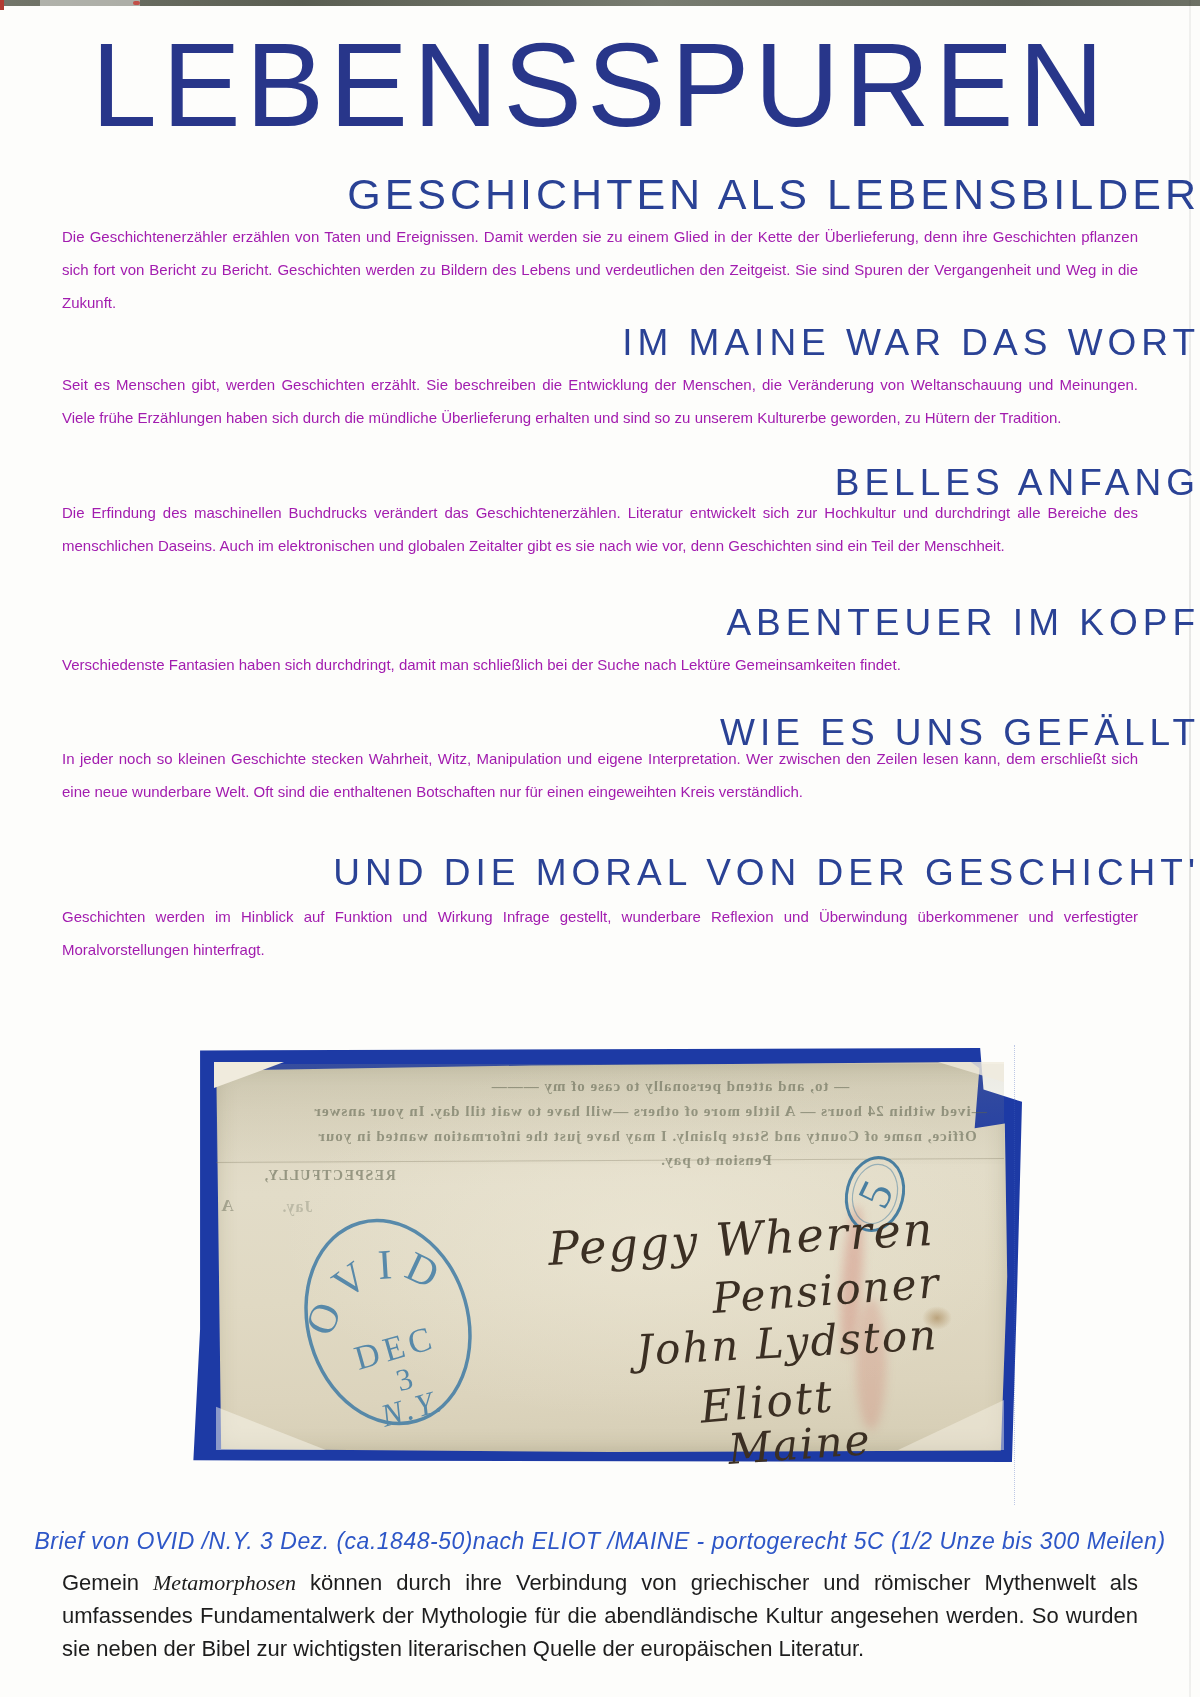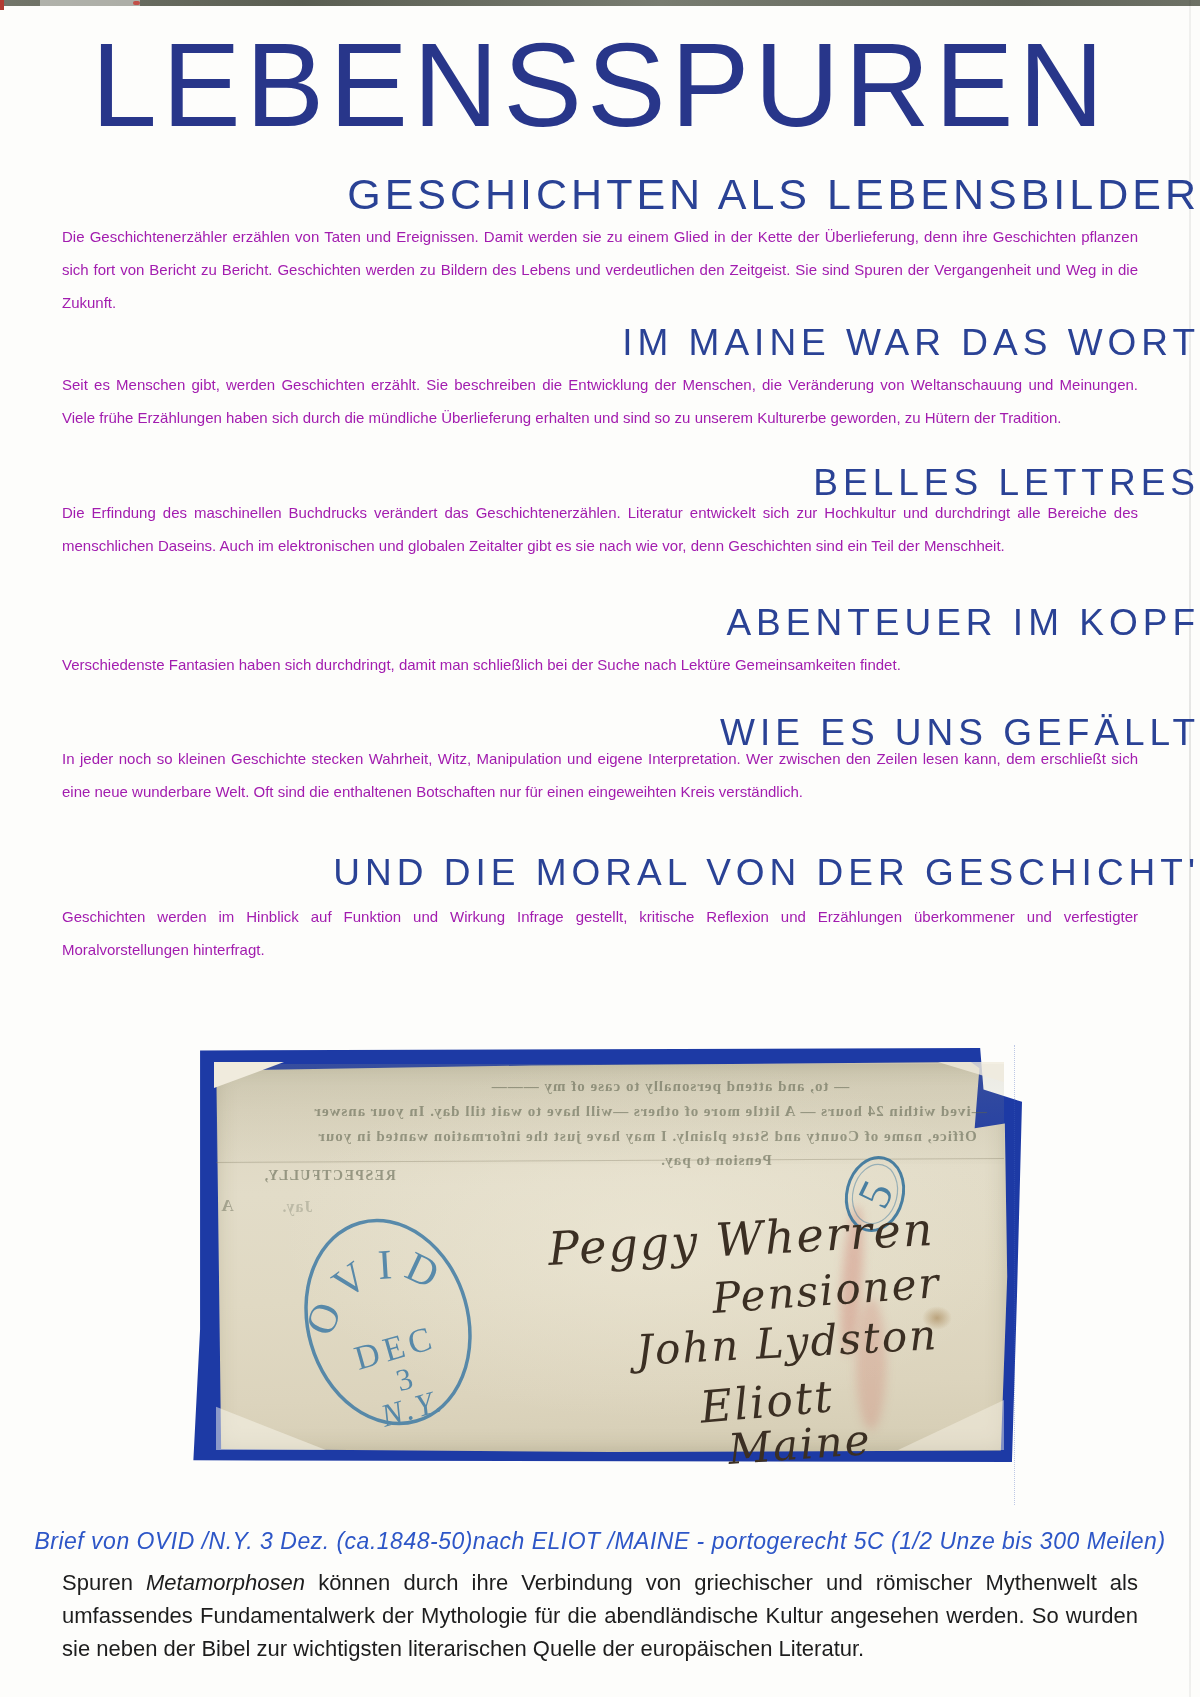--- a/index.html
+++ b/index.html
@@ -21,21 +21,21 @@
     font-size:118px; line-height:1.05; letter-spacing:5px; color:#28368a; font-weight:400; }
   .sec-h { position:absolute; left:0; width:1200px; text-align:right;
     color:#2a4295; font-weight:400; font-size:37px; letter-spacing:5px; white-space:nowrap; }
   .sec-h.big { font-size:43px; letter-spacing:4px; }
   .sec-p { position:absolute; left:62px; width:1076px; font-size:15px; line-height:33px;
     color:#a21caf; text-align:justify; }
   .caption { position:absolute; top:1528px; left:0; width:1200px; text-align:center;
     font-style:italic; font-size:23px; letter-spacing:.5px; color:#2d56c7; }
   .footer-p { position:absolute; top:1566px; left:62px; width:1076px;
     font-size:22px; line-height:33px; color:#1d1d1d; text-align:justify; }
-  .footer-p i { font-style:italic; }
+  .footer-p i { font-style:italic;font-family:Liberation Serif, serif; }
   
   .mat { position:absolute; left:185px; top:1048px; width:837px; height:414px;
     background:#1d3aa5;
     clip-path:polygon(1.8% 0.6%, 95% 0%, 95.4% 10%, 100% 13%, 99.4% 60%, 98.8% 100%, 1% 99.6%, 1.8% 68%);
   }
   .paper { position:absolute; left:214px; top:1062px; width:794px; height:390px;
     background:
       radial-gradient(ellipse at 55% 45%, rgba(240,235,218,.55), rgba(240,235,218,0) 60%),
       linear-gradient(178deg,#d6d0ba 0%, #ded7c2 12%, #e2dcc8 32%, #e0d9c3 58%, #dcd4bd 82%, #d5cdb4 100%);
     box-shadow: inset 0 0 22px rgba(95,85,55,.28);
@@ -96,31 +96,31 @@
 <div class="page-edge-line"></div>
 
 <div class="page-title">LEBENSSPUREN</div>
 
 <div class="sec-h big" style="top:170px">GESCHICHTEN ALS LEBENSBILDER</div>
 <div class="sec-p" style="top:220px">Die Geschichtenerzähler erzählen von Taten und Ereignissen. Damit werden sie zu einem Glied in der Kette der Überlieferung, denn ihre Geschichten pflanzen sich fort von Bericht zu Bericht. Geschichten werden zu Bildern des Lebens und verdeutlichen den Zeitgeist. Sie sind Spuren der Vergangenheit und Weg in die Zukunft.</div>
 
 <div class="sec-h" style="top:322px">IM MAINE WAR DAS WORT</div>
 <div class="sec-p" style="top:368px">Seit es Menschen gibt, werden Geschichten erzählt. Sie beschreiben die Entwicklung der Menschen, die Ver­änderung von Weltanschauung und Meinungen. Viele frühe Erzählungen haben sich durch die mündliche Über­lieferung erhalten und sind so zu unserem Kulturerbe geworden, zu Hütern der Tradition.</div>
 
-<div class="sec-h" style="top:462px">BELLES LETTRES</div>
+<div class="sec-h" style="top:462px">BELLES ANFANG</div>
 <div class="sec-p" style="top:496px">Die Erfindung des maschinellen Buchdrucks verändert das Geschichtenerzählen. Literatur entwickelt sich zur Hochkultur und durchdringt alle Bereiche des menschlichen Daseins. Auch im elektronischen und globalen Zeit­alter gibt es sie nach wie vor, denn Geschichten sind ein Teil der Menschheit.</div>
 
 <div class="sec-h" style="top:602px">ABENTEUER IM KOPF</div>
 <div class="sec-p" style="top:648px">Verschiedenste Fantasien haben sich durchdringt, damit man schließlich bei der Suche nach Lektüre Gemein­samkeiten findet.</div>
 
 <div class="sec-h" style="top:712px">WIE ES UNS GEFÄLLT</div>
 <div class="sec-p" style="top:742px">In jeder noch so kleinen Geschichte stecken Wahrheit, Witz, Manipulation und eigene Interpretation. Wer zwischen den Zeilen lesen kann, dem erschließt sich eine neue wunderbare Welt. Oft sind die enthaltenen Botschaften nur für einen eingeweihten Kreis verständlich.</div>
 
 <div class="sec-h" style="top:852px">UND DIE MORAL VON DER GESCHICHT'</div>
-<div class="sec-p" style="top:900px">Geschichten werden im Hinblick auf Funktion und Wirkung Infrage gestellt, kritische Reflexion und Erzählungen überkommener und verfestigter Moralvorstellungen hinterfragt.</div>
+<div class="sec-p" style="top:900px">Geschichten werden im Hinblick auf Funktion und Wirkung Infrage gestellt, wunderbare Reflexion und Überwindung überkommener und verfestigter Moralvorstellungen hinterfragt.</div>
 
 <div class="mat"></div>
 <div class="paper"></div>
 <div class="paper-top-tone"></div>
 <div class="glint tl"></div>
 <div class="glint tr"></div>
 <div class="fold-line"></div>
 <div class="fold-bl"></div>
 <div class="fold-br"></div>
 <div class="crease-dotted"></div>
@@ -156,13 +156,13 @@
   <text x="37" y="60" text-anchor="middle" font-family="Liberation Serif, serif" font-size="46" fill="#2f6f9a" transform="rotate(-78 37 44)">5</text>
 </svg>
 
 <div class="addr a1">Peggy Wherren</div>
 <div class="addr a2">Pensioner</div>
 <div class="addr a3">John Lydston</div>
 <div class="addr a4">Eliott</div>
 <div class="addr a5">Maine</div>
 
 <div class="caption">Brief von OVID /N.Y. 3 Dez. (ca.1848-50)nach ELIOT /MAINE - portogerecht 5C (1/2 Unze bis 300 Meilen)</div>
-<div class="footer-p"><span>Spuren </span><i>Metamorphosen</i><span> können durch ihre Verbindung von griechischer und römischer Mythenwelt als umfassen­des Fundamentalwerk der Mythologie für die abendländische Kultur angesehen werden. So wurden sie neben der Bibel zur wichtigsten literarischen Quelle der europäischen Literatur.</span></div>
+<div class="footer-p"><span>Gemein </span><i>Metamorphosen</i><span> können durch ihre Verbindung von griechischer und römischer Mythenwelt als umfassen­des Fundamentalwerk der Mythologie für die abendländische Kultur angesehen werden. So wurden sie neben der Bibel zur wichtigsten literarischen Quelle der europäischen Literatur.</span></div>
 
 </body></html>

